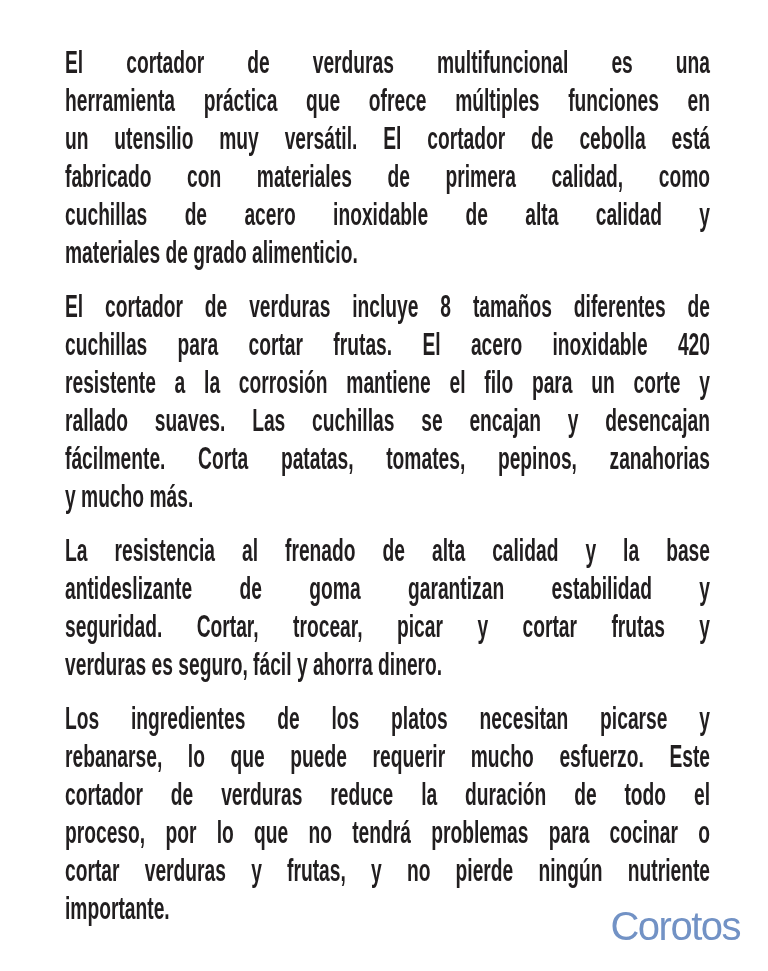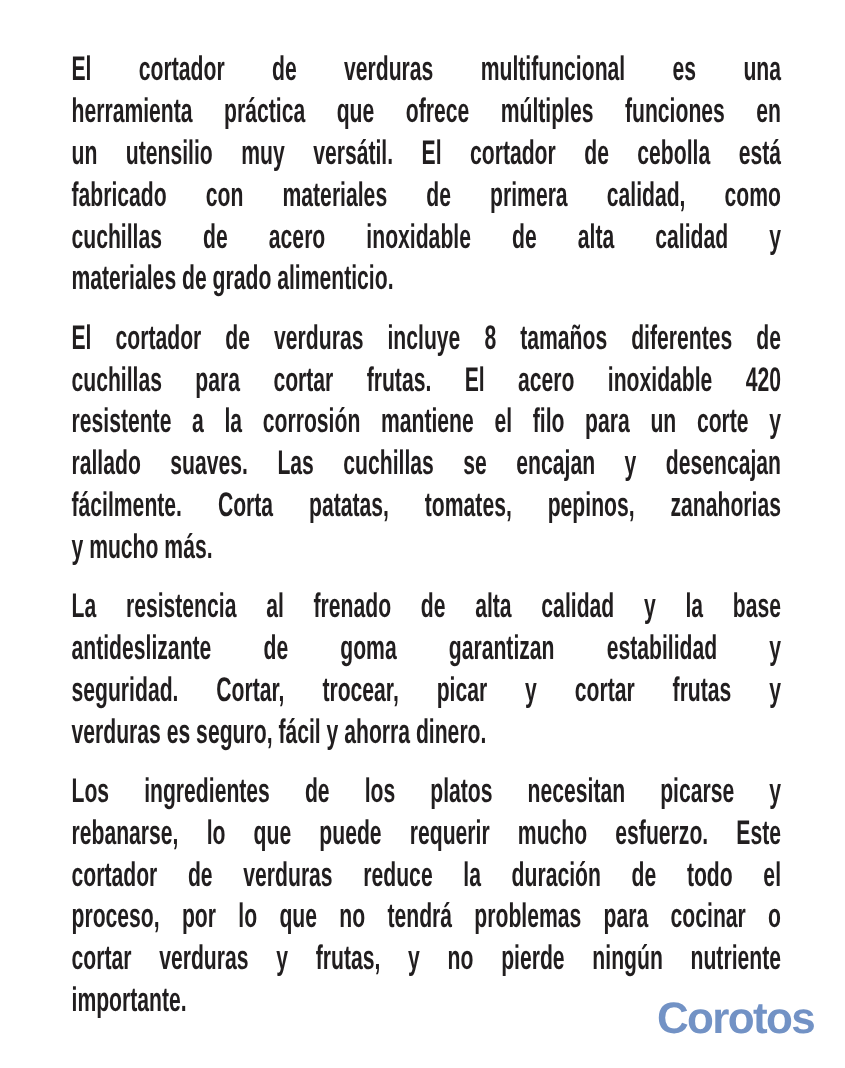--- a/index.html
+++ b/index.html
@@ -38,21 +38,21 @@
     white-space: normal;
   }
   .para .line:last-child {
     text-align-last: left;
   }
   .watermark {
     position: absolute;
     right: 28px;
     bottom: 25px;
     color: #7292c5;
-    font-weight: 700;
+    font-weight: 400;
     font-size: 40px;
     line-height: 1;
     letter-spacing: -1.5px;
   }
 </style>
 </head>
 <body>
 
 <div class="doc">
 

